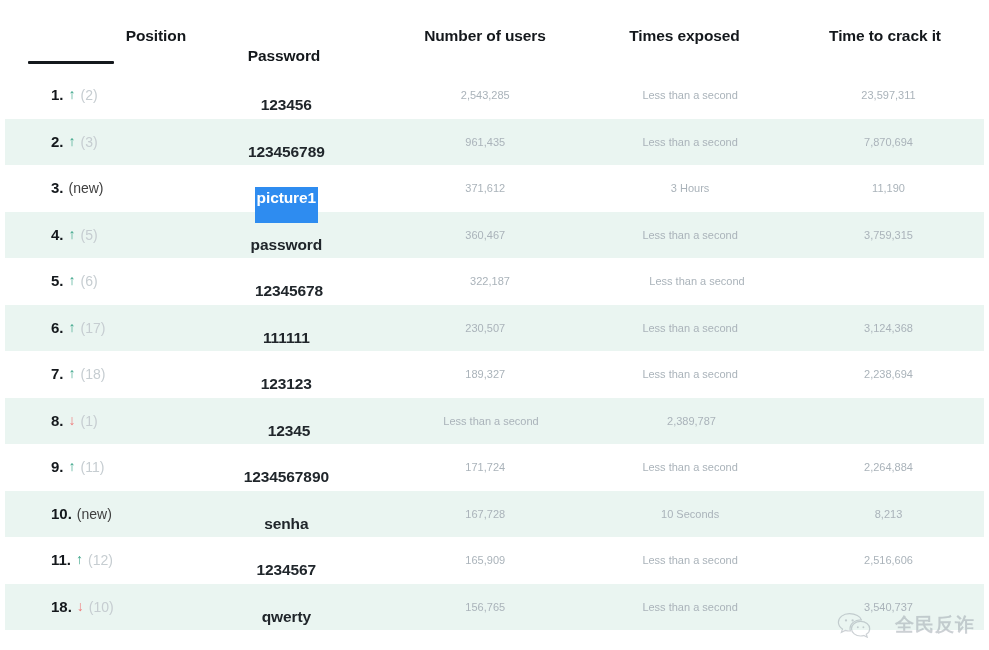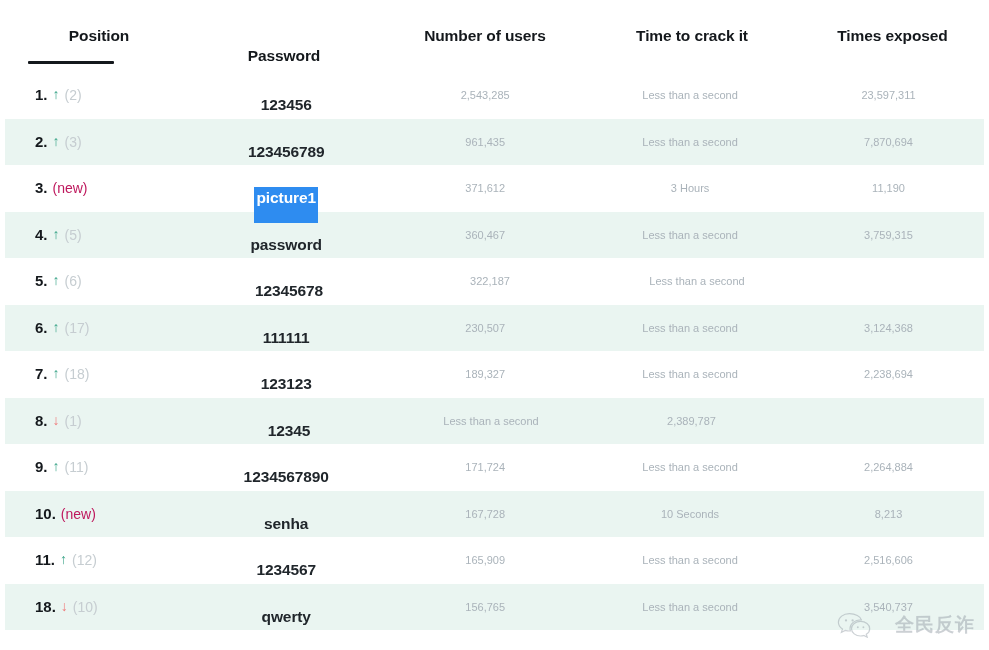--- a/index.html
+++ b/index.html
@@ -35,21 +35,21 @@
   }
   .th {
     font-size: 15.5px;
     font-weight: 700;
     color: #14181c;
     letter-spacing: -0.1px;
     line-height: 20px;
     white-space: nowrap;
   }
   
-  .c-pos    { width: 186px; padding-left: 12px; box-sizing: border-box; text-align: center; }
+  .c-pos    { width: 186px; padding-left: 28px; box-sizing: border-box; text-align: right; }
   .c-pass   { width: 196px; box-sizing: border-box; text-align: center; margin-top: 20px; }
   .c-users  { width: 206px; box-sizing: border-box; text-align: center; }
   .c-crack  { width: 208px; box-sizing: border-box; text-align: center; }
   .c-exp    { width: 193px; box-sizing: border-box; text-align: center; }
 
   .th.c-pos { position: relative; }
   .th-underline {
     position: absolute;
     left: 28px;
     top: 35px;
@@ -100,21 +100,21 @@
     top: -1px;
   }
   .arrow.up   { color: #3aa488; }
   .arrow.down { color: #ef7b7b; }
   .pos-prev {
     font-size: 14px;
     color: #c6cdd1;
   }
   .pos-new {
     font-size: 14px;
-    color: #be185d;
+    color: #404040;
   }
 
   .pw {
     font-size: 15.5px;
     font-weight: 700;
     color: #20262b;
     letter-spacing: -0.1px;
   }
   .pw-selected {
     background: #2e8cf0;
@@ -163,25 +163,25 @@
     <div class="th c-pos">
       <span>Position</span>
       <span class="th-underline"></span>
     </div>
     <div class="th c-pass">
       <span>Password</span>
     </div>
     <div class="th c-users">
       <span>Number of users</span>
     </div>
+    <div class="th c-exp">
+      <span>Times exposed</span>
+    </div>
     <div class="th c-crack">
       <span>Time to crack it</span>
-    </div>
-    <div class="th c-exp">
-      <span>Times exposed</span>
     </div>
   </div>
 
   <div class="tbody" id="tbody">
       <div class="row">
         <div class="td c-pos">
           <div class="pos-cell">
             <span class="pos-rank">1.</span>
             <span class="arrow up">↑</span>
             <span class="pos-prev">(2)</span>

